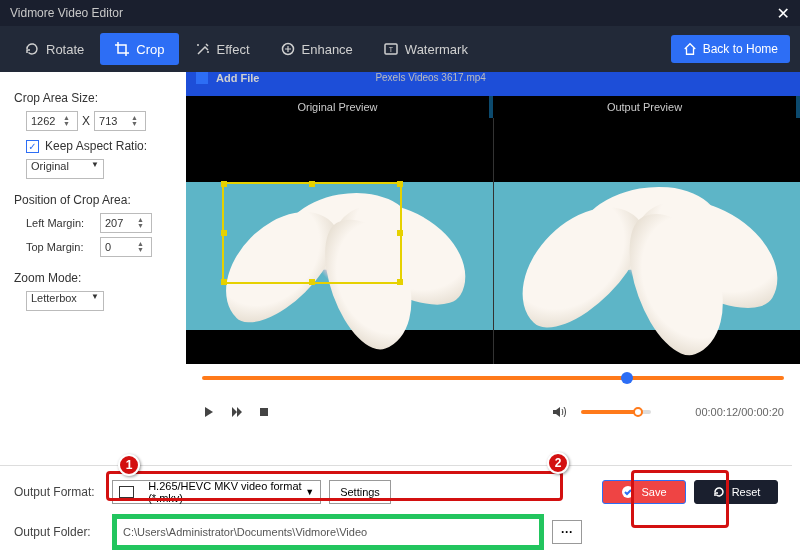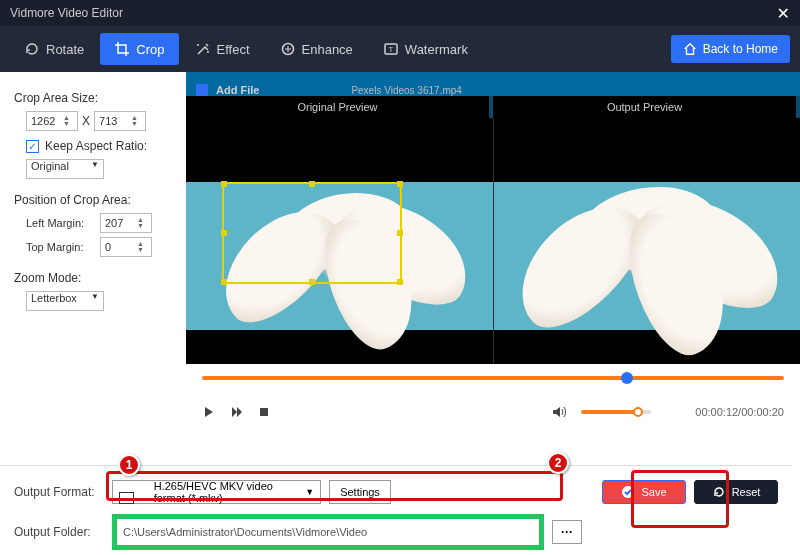--- a/index.html
+++ b/index.html
@@ -22,23 +22,23 @@
   .dim-row { display: flex; align-items: center; gap: 4px; margin-top: 4px; margin-left: 12px; }
   .spinner { width: 52px; height: 20px; border: 1px solid #bbb; font-size: 11px; padding: 0 4px; display:flex; align-items:center; justify-content:space-between; }
   .spinner .btns { width: 10px; display:flex; flex-direction:column; font-size:7px; color:#666; line-height:6px; }
   .checkbox-row { display:flex; align-items:center; gap:6px; margin: 8px 0 6px 12px; }
   .checkbox { width:13px; height:13px; border:1px solid #2d6ef5; display:flex; align-items:center; justify-content:center; color:#2d6ef5; font-size:10px; }
   .select { width: 78px; height:20px; border:1px solid #bbb; font-size:11px; padding: 0 4px; display:flex; align-items:flex-start; justify-content:space-between; margin-left:12px; }
   .margin-row { display:flex; align-items:center; gap:6px; margin: 4px 0 4px 12px; font-size:11px; }
   .margin-row .lbl { width: 68px; }
 
   .preview-area { flex:1; background: #fff; display:flex; flex-direction:column; }
-  .file-bar { background: #0369a1; height: 24px; display:flex; align-items:flex-end; color:#d0d0d0; font-size:11px; padding: 0 10px; gap:8px; }
+  .file-bar { background: #1d4ed8; height: 24px; display:flex; align-items:flex-start; color:#d0d0d0; font-size:11px; padding: 0 10px; gap:8px; }
   .file-bar .ficon { width:12px; height:12px; background:#2d6ef5; display:inline-block; }
-  .file-bar .fname { margin-left: 84px; color:#bbb; font-size:10px; }
+  .file-bar .fname { margin-left: 108px; color:#bbb; font-size:10px; }
   .preview-headers { background:#000; display:flex; height:22px; }
   .ph { flex:1; color:#ccc; font-size:11px; display:flex; align-items:center; justify-content:center; border-right:4px solid #0c4a6e; }
   .video-panes { background:#000; display:flex; height: 246px; border-top: none; }
   .pane { flex:1; position:relative; display:flex; align-items:center; justify-content:center; background:#000; }
   .pane + .pane { border-left:1px solid #333; }
   .flower { position:absolute; top:64px; bottom:34px; left:0; right:0; background: radial-gradient(circle at 55% 45%, #b01858 0 10%, #e9c8d5 16% 18%, transparent 22%), linear-gradient(#5db5c7,#5db5c7); }
   .petal { position:absolute; background: radial-gradient(ellipse at 50% 30%, #fbf6f0 0 60%, #e8e0d4 80%); border-radius: 50% 50% 50% 50% / 60% 60% 40% 40%; }
   .crop-rect { position:absolute; border:2px solid #e6d100; }
   .handle { position:absolute; width:6px; height:6px; background:#e6d100; }
 
@@ -49,21 +49,21 @@
   .controls { height: 40px; display:flex; align-items:center; padding: 0 16px; gap: 14px; color:#444; font-size:12px; }
   .controls .cspacer { flex:1; }
   .vol-slider { width: 70px; height:4px; background: linear-gradient(to right,#ff7a1a 0 85%, #ddd 85%); border-radius:2px; position:relative; }
   .vol-slider .vdot { position:absolute; right:8px; top:-3px; width:10px; height:10px; border-radius:50%; background:#fff; border:2px solid #ff7a1a; }
   .time { font-size: 11px; color:#666; margin-left: 30px; }
 
   .footer { position:absolute; bottom:0; left:0; right:8px; height: 90px; background:#fff; border-top:1px solid #ddd; padding: 14px 14px 0; font-size: 12px; }
   .row { display:flex; align-items:center; gap: 8px; margin-bottom: 10px; }
   .row .rlabel { width: 90px; color:#444; }
   .format-select { flex:1; max-width: 432px; height:24px; border:1px solid #999; display:flex; align-items:center; padding:0 6px; justify-content:space-between; font-size:11px; }
-  .format-select .ficons { display:flex; align-items:flex-end; gap:20px; }
+  .format-select .ficons { display:flex; align-items:center; gap:14px; }
   .format-select .devicon { width:18px; height:12px; border:1px solid #333; position:relative; }
   .btn { height:24px; border:1px solid #999; padding: 0 10px; display:flex; align-items:center; font-size:11px; background:#fff; cursor:pointer; }
   .btn.primary { background:#ef4444; color:#fff; border-color:#2d6ef5; width: 84px; justify-content:center; gap:6px; border-radius:3px; }
   .btn.dark { background:#1a1f2e; color:#fff; border-color:#1a1f2e; width:84px; justify-content:center; gap:6px; border-radius:3px; }
   .folder-input { flex:1; max-width: 432px; height:36px; border:5px solid #22c55e; display:flex; align-items:center; padding:12px 6px; font-size:11px; color:#555; }
   .dots { width:30px; height:24px; border:1px solid #999; display:flex; align-items:center; justify-content:center; font-weight:bold; }
 
   .annot-box { position:absolute; border:3px solid #d31010; border-radius:4px; pointer-events:none; }
   .annot-num { position:absolute; width:22px; height:22px; border-radius:50%; background:#d31010; color:#fff; border:2px solid #fff; box-shadow: 1px 1px 3px rgba(0,0,0,.4); display:flex; align-items:center; justify-content:center; font-size:12px; font-weight:bold; pointer-events:none; }
 

